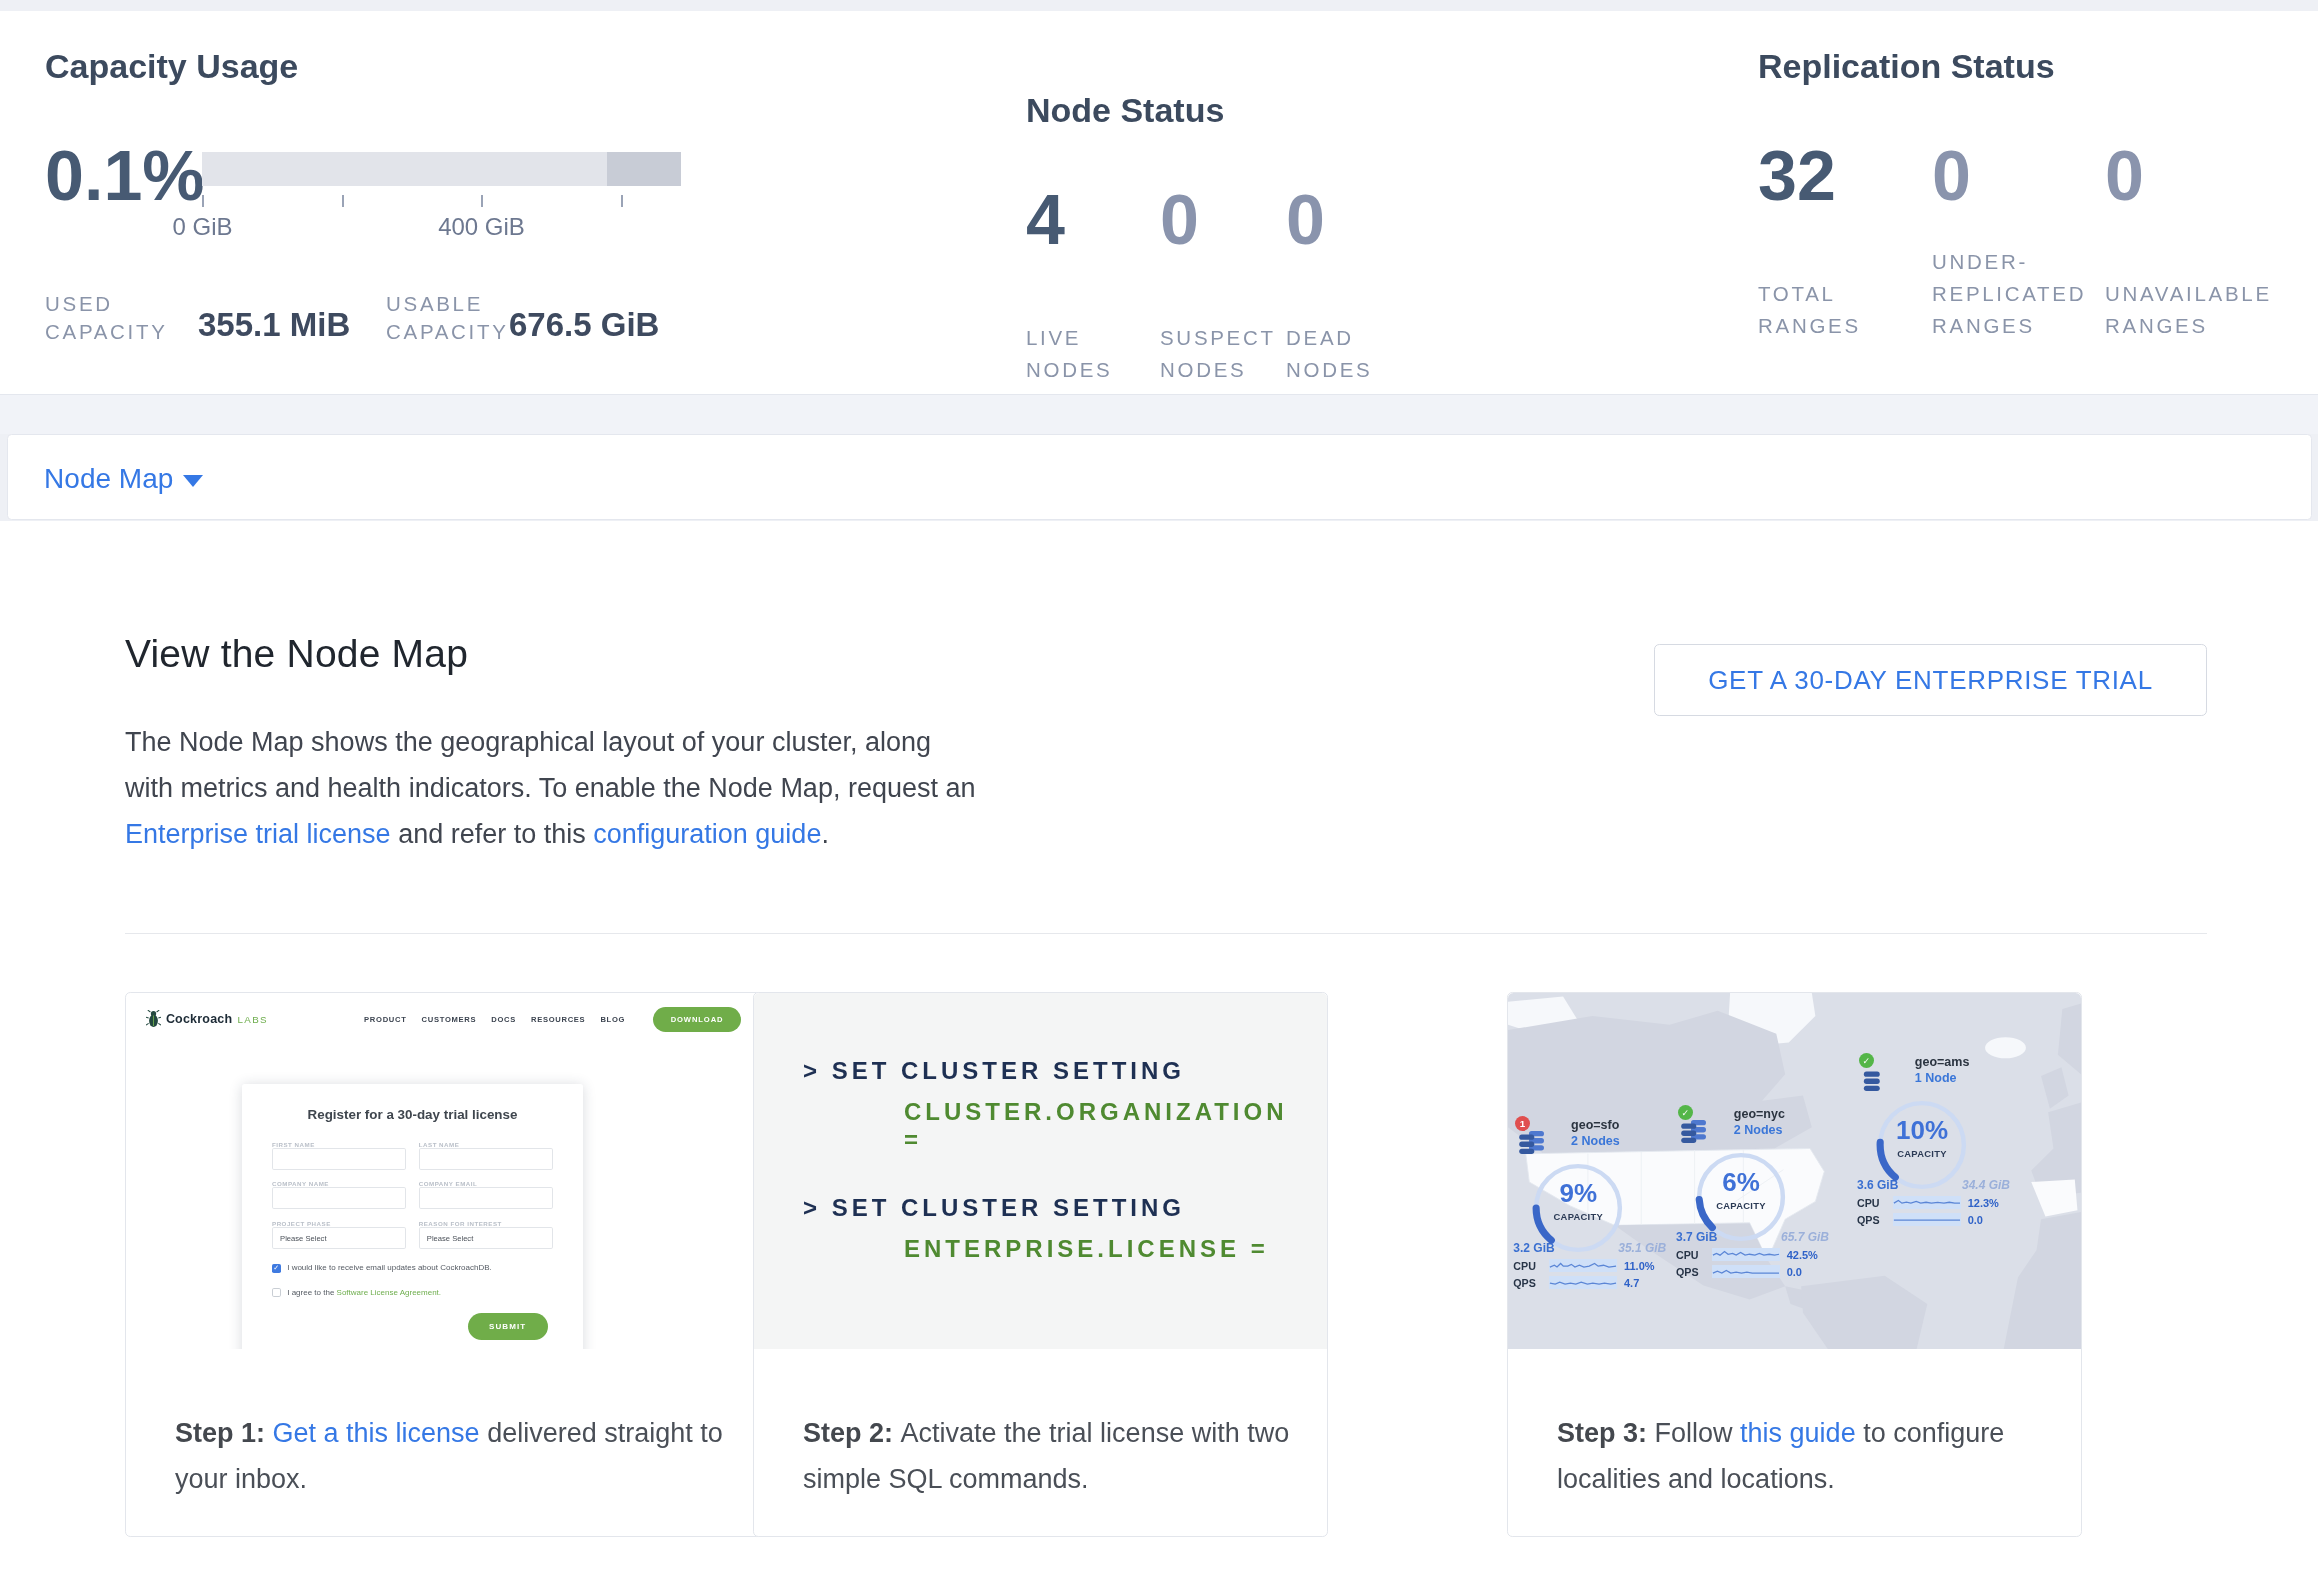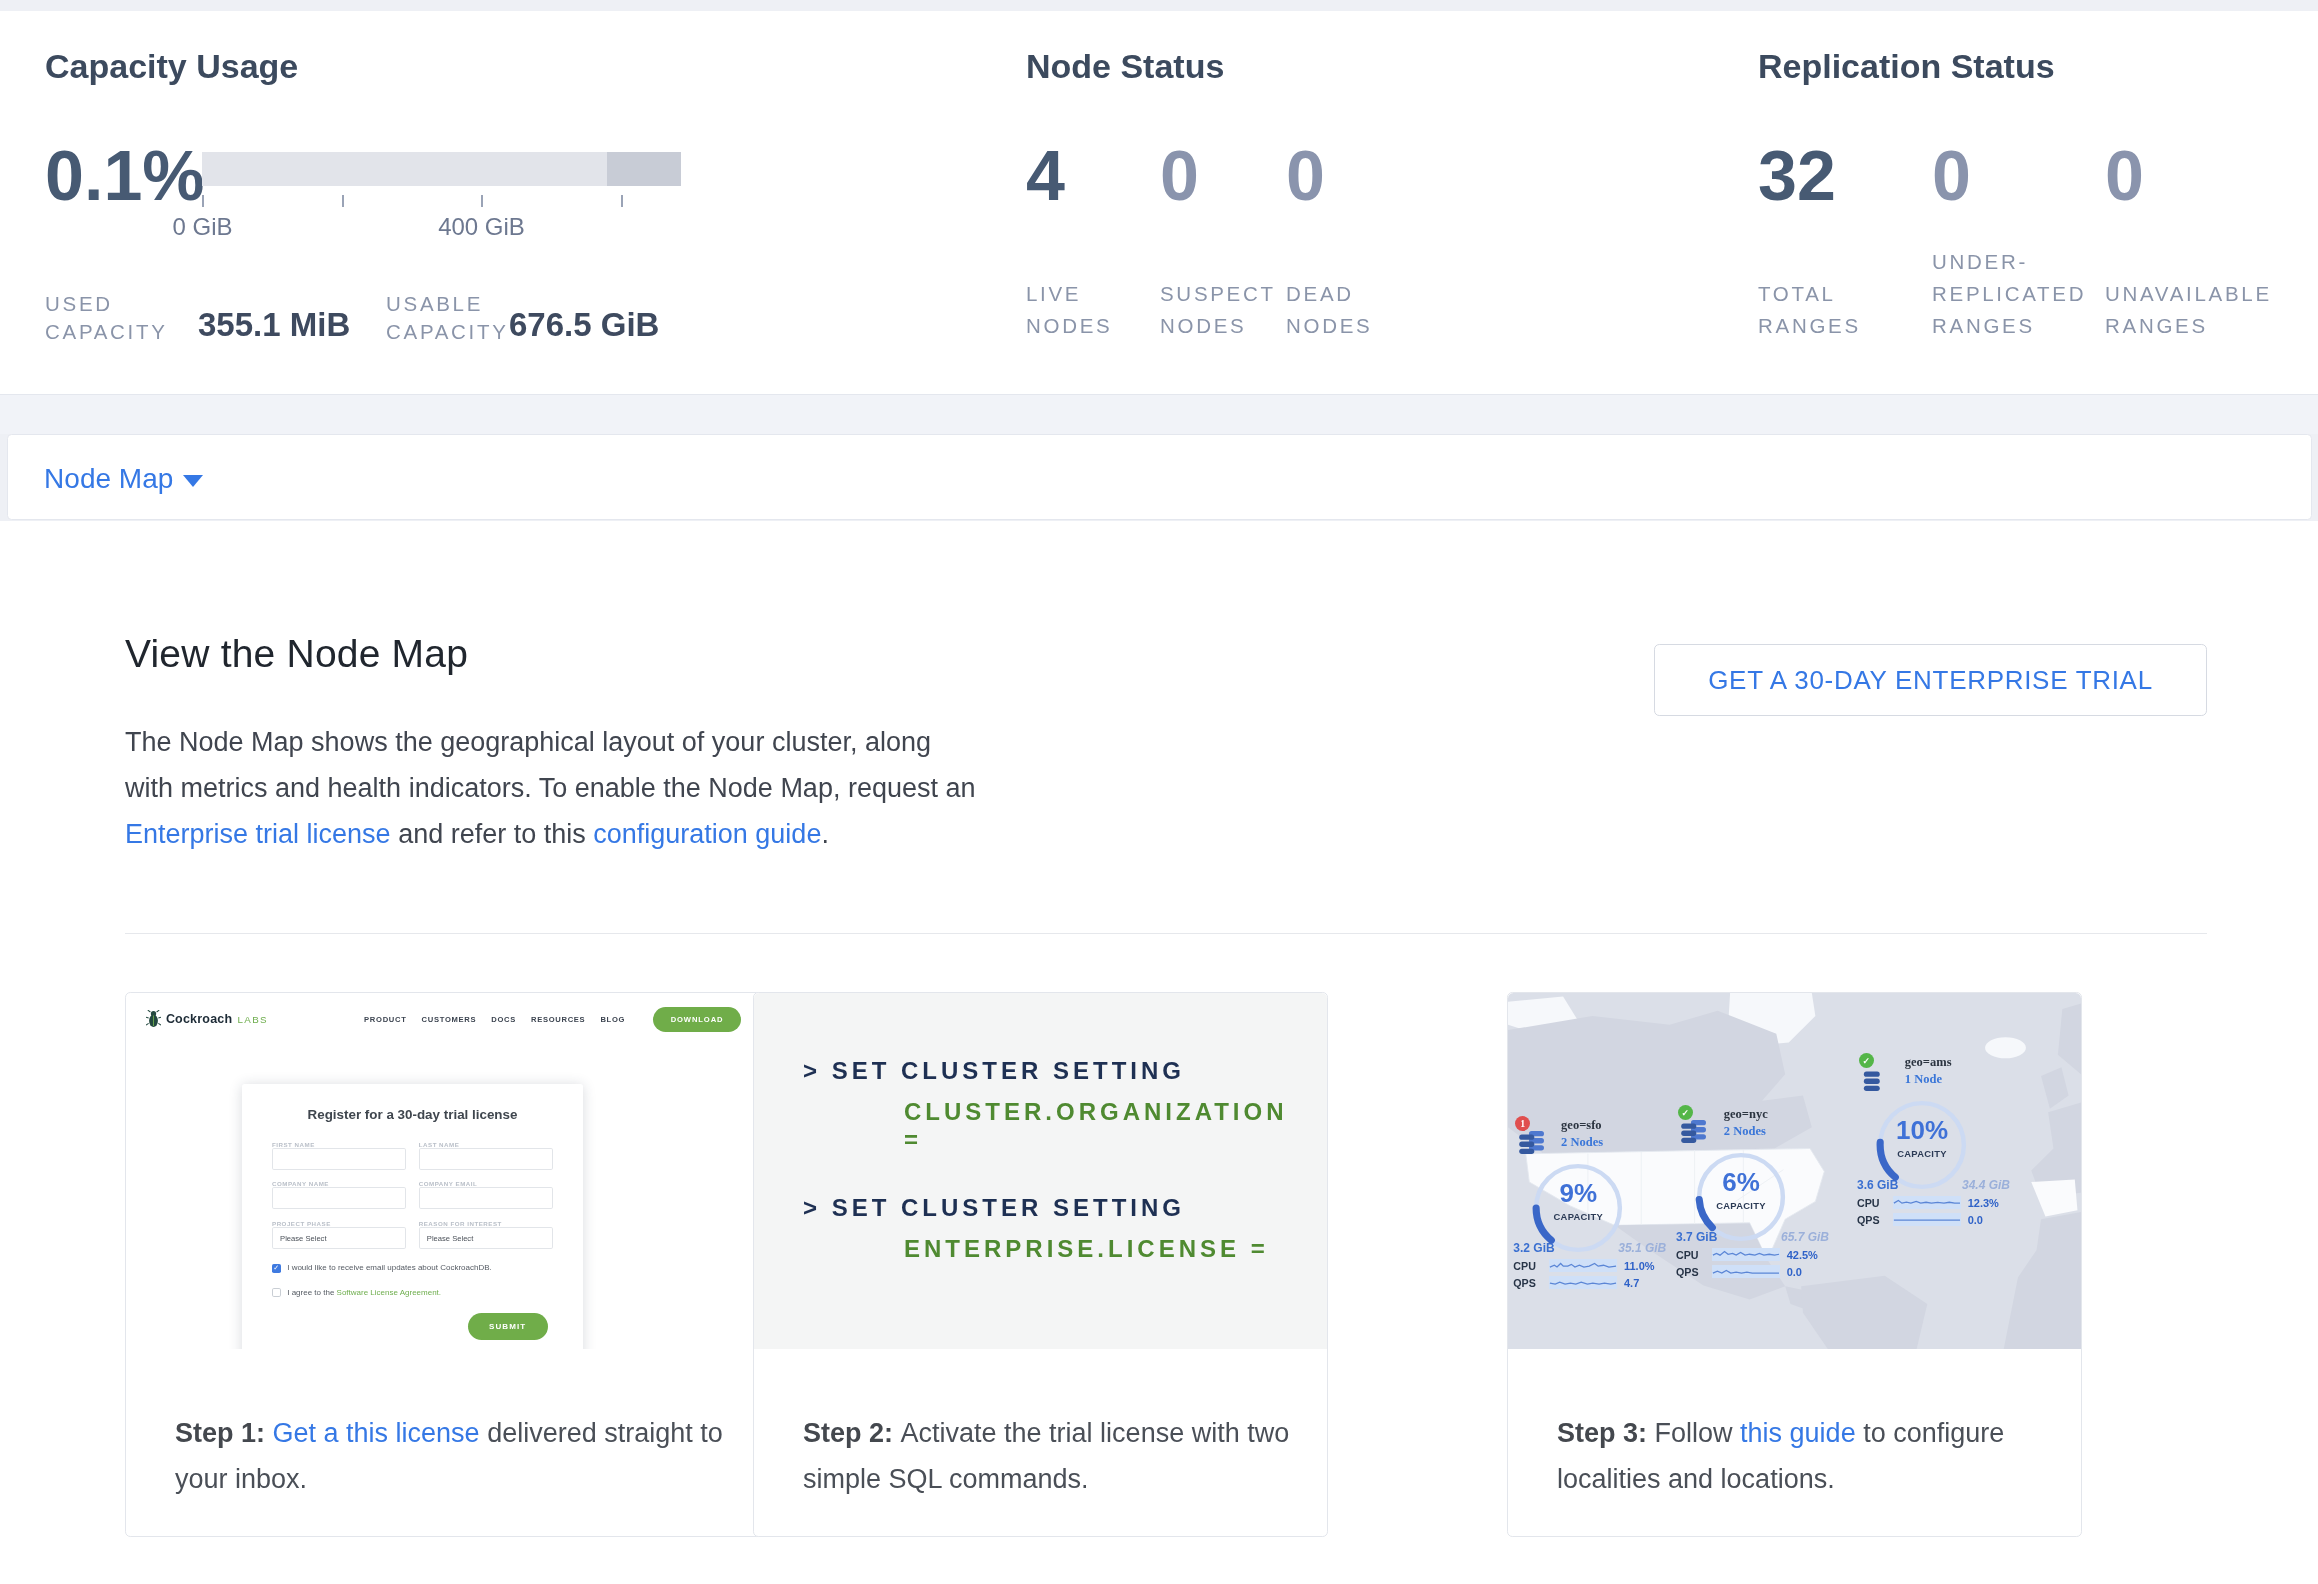--- a/index.html
+++ b/index.html
@@ -7,21 +7,21 @@
   body {
     font-family:"Liberation Sans","DejaVu Sans",sans-serif;
     background:#eef0f5; color:#3c4a5e; overflow:hidden; position:relative;
   }
 
   
   .stats-panel { position:absolute; top:10.7px; left:0; right:0; height:384px;
     background:#fff; border-bottom:0.9px solid #e4e7ee; }
   .stat-col { position:absolute; top:36px; height:301px; }
   .col-capacity { left:45px;  width:936px; }
-  .col-nodes    { left:1026px; width:677px; }
+  .col-nodes    { left:1026px; width:677px;margin-top:44px; }
   .col-repl     { left:1758px; width:535px; }
   .panel-title { font-size:34px; font-weight:600; color:#3c4a5e; }
 
   .big-num { position:absolute; top:94px; font-size:70px; font-weight:600;
     color:#8a94ad; line-height:1; letter-spacing:0; }
   .big-num.emph { color:#475a73; }
 
   .stat-label { position:absolute; bottom:5.3px; font-size:20.5px; line-height:32px;
     letter-spacing:2.7px; color:#8a94a9; }
 
@@ -116,21 +116,21 @@
   .code-setting { font-size:24px; font-weight:700; letter-spacing:4px; color:#4f8a31;
     margin-top:12.5px; margin-left:101px; }
 
   
   .map-area { position:absolute; inset:0 0 187px 0; border-radius:5.3px 5.3px 0 0; overflow:hidden; }
   .map-svg { position:absolute; inset:0; width:100%; height:100%; }
   .cluster { position:absolute; width:160px; }
   .cluster-sfo { left:5.3px;  top:125px; }
   .cluster-nyc { left:168px; top:114px; }
   .cluster-ams { left:349px; top:62px; }
-  .c-head { display:flex; gap:14px; margin-left:1.8px;font-family:Liberation Serif, serif; }
+  .c-head { display:flex; gap:24px; margin-left:1.8px; }
   .c-icon-col { width:32px; position:relative; height:39px; }
   .c-status { position:absolute; left:0; top:-1.8px; width:15px; height:15px; border-radius:50%;
     color:#fff; font-size:9.8px; font-weight:700; text-align:center; line-height:15px; }
   .c-status.healthy { background:#54b648; }
   .c-status.healthy::after { content:"✓"; font-size:9px; }
   .c-status.error { background:#e04f4f; }
   .c-db { position:absolute; left:3.6px; top:13.4px; }
   .c-name { font-size:12.5px; font-weight:700; color:#2b3440; }
   .c-nodes { font-size:12.5px; font-weight:700; color:#3a76d8; margin-top:1.8px; }
   .c-gauge { position:relative; width:98px; height:82px; margin:1.8px 0 0 16px; }

